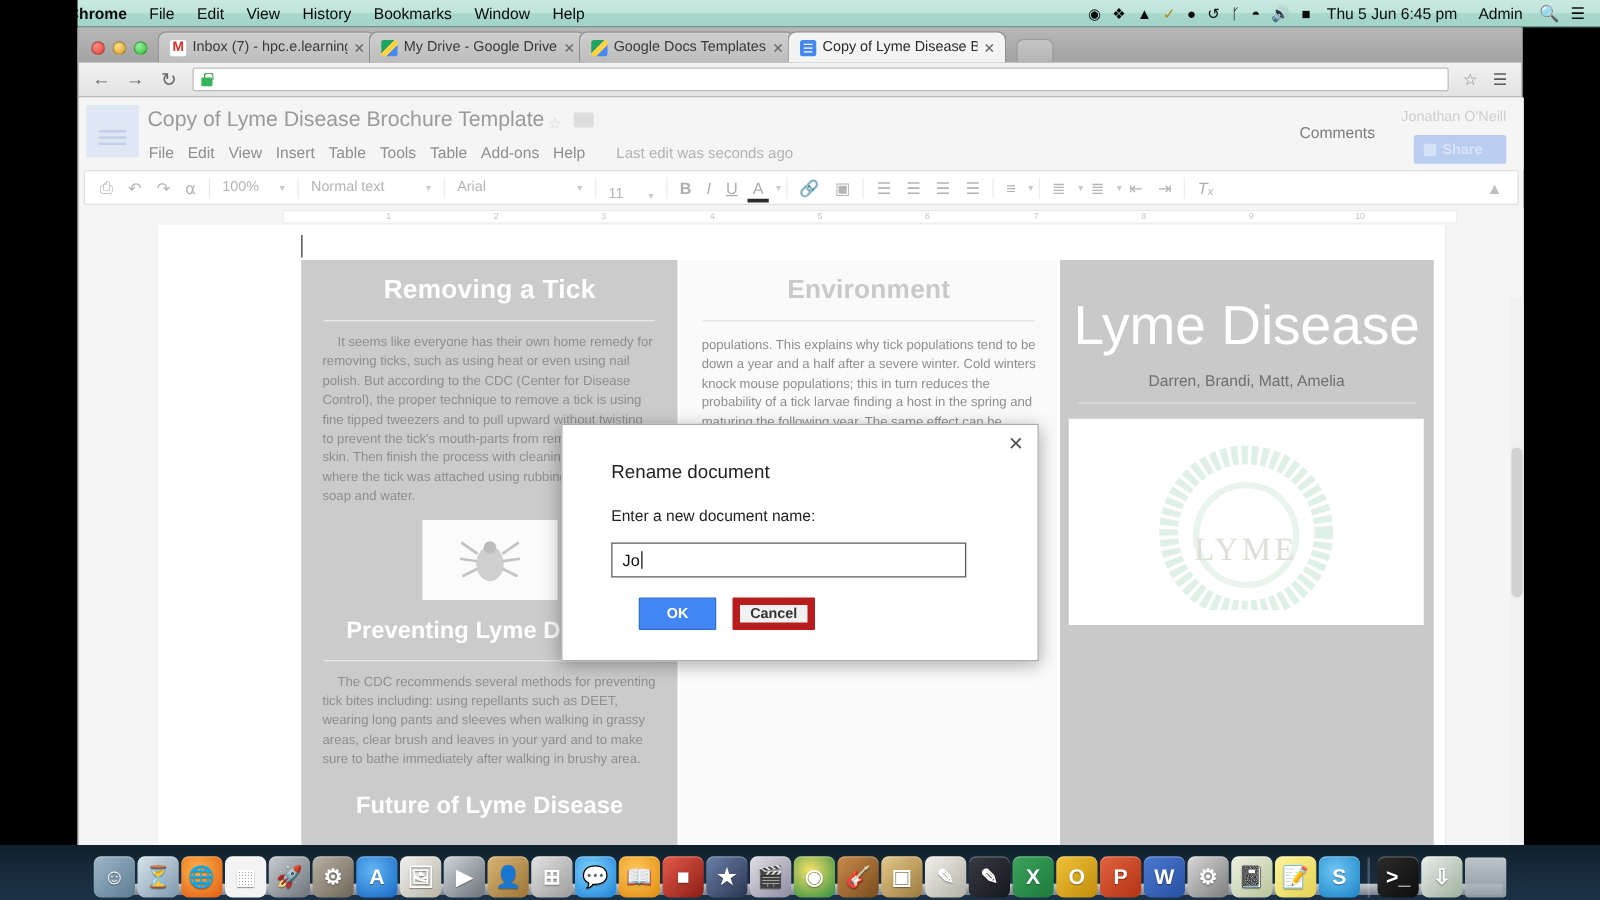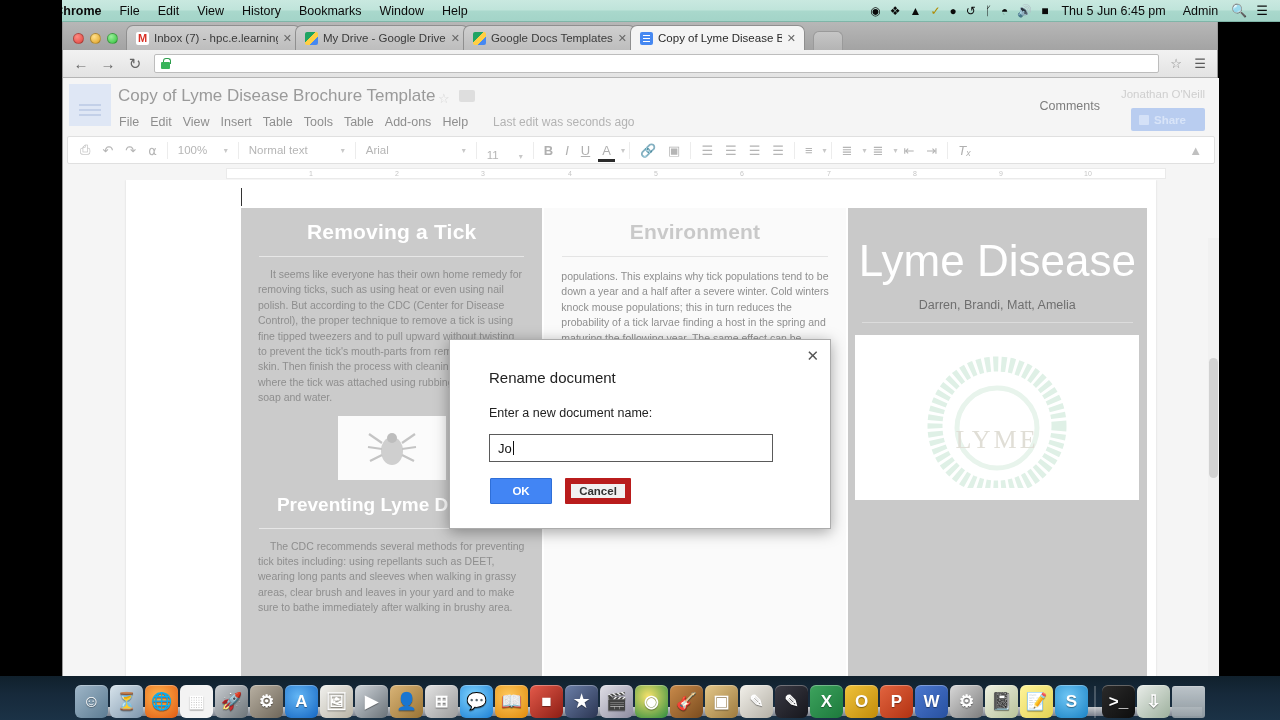--- a/index.html
+++ b/index.html
@@ -206,21 +206,21 @@
     position:absolute; right:11px; top:8px; font-size:15px; color:#555; line-height:1;
   }
   .modal-title { font-size:15px; color:#222; padding: 29px 0 0 39px; }
   .modal-label { font-size:12.5px; color:#222; padding: 20px 0 0 39px;}
   .modal-input {
     margin: 14px 0 0 39px; width:284px; height:28px; background:#fff;
     border:1px solid #5a5a5a; display:flex; align-items:center; padding-left:8px;
     font-size:13px; color:#111; position:relative;
   }
   .caret { display:inline-block; width:1px; height:14px; background:#111; margin-left:1px;}
-  .modal-buttons { display:flex; gap:13px; margin: 16px 0 0 40px; }
+  .modal-buttons { display:flex; gap:13px; margin: 16px 0 0 61px; }
   .btn-ok {
     width:62px; height:26px; background:#4285f4; border:1px solid #2f6fd8;
     color:#fff; font-size:11.5px; font-weight:bold; display:flex; align-items:center; justify-content:center;
     border-radius:1px;
   }
   .btn-cancel {
     width:66px; height:26px; background:#f1f1f1; border:6px solid #b91c1c;
     color:#333; font-size:11.5px; font-weight:bold; display:flex; align-items:center; justify-content:center;
     border-radius:1px;
   }
@@ -451,20 +451,21 @@
                       <path d="M18 30 L6 36"></path>
                     <path d="M38 18 L51 9"></path>
                       <path d="M38 24 L52 22"></path>
                       <path d="M38 30 L50 36"></path>
                   </g>
                 </svg>
               </div>
               <div class="sect-h2">Preventing Lyme Disease</div>
               <div class="hr-soft"></div>
               <div class="body-txt">The CDC recommends several methods for preventing tick bites including: using repellants such as DEET, wearing long pants and sleeves when walking in grassy areas, clear brush and leaves in your yard and to make sure to bathe immediately after walking in brushy area.</div>
+              <div class="sect-h2" style="padding-top:18px;">Future of Lyme Disease</div>
             </div>
 
             <div class="col c2">
               <div class="sect-h1 grey">Environment</div>
               <div class="hr-soft dark"></div>
               <div class="body-txt noind" style="padding-top:12px;">populations. This explains why tick populations tend to be down a year and a half after a severe winter. Cold winters knock mouse populations; this in turn reduces the probability of a tick larvae finding a host in the spring and maturing the following year. The same effect can be observed with other rodents and mammals, such as deer. Many believe that dry summers cause a dip in tick populations for that year, but they actually cause the young ticks to perish, causing a decrease in population the following year. It is vital to understand the environment's effect on ticks so that we can better defend ourselves against Lyme disease.</div>
               <div class="map-h" style="padding-top:14px;">Map</div>
             </div>
 
             <div class="col c3">

